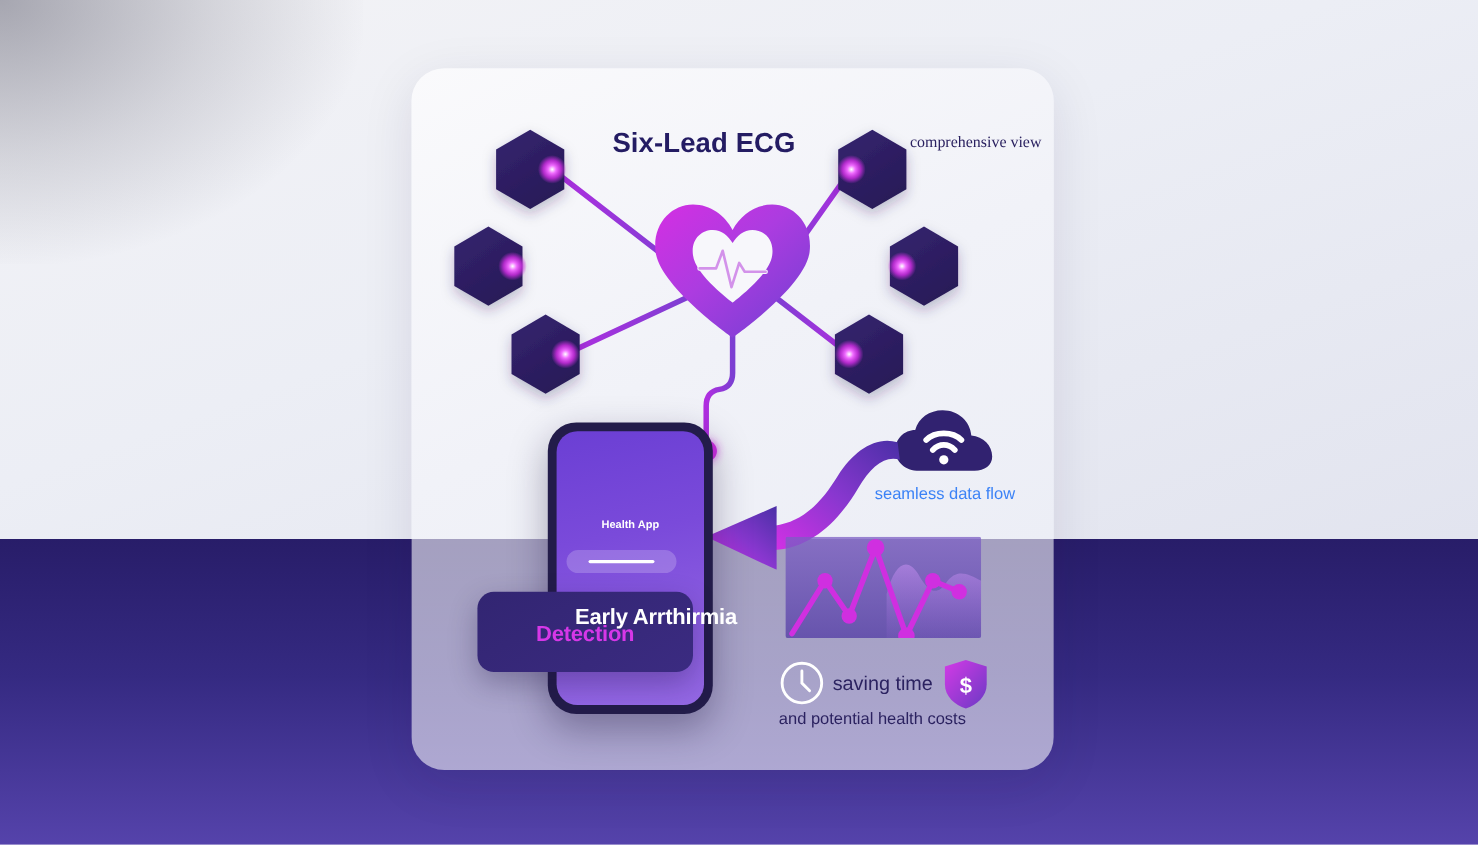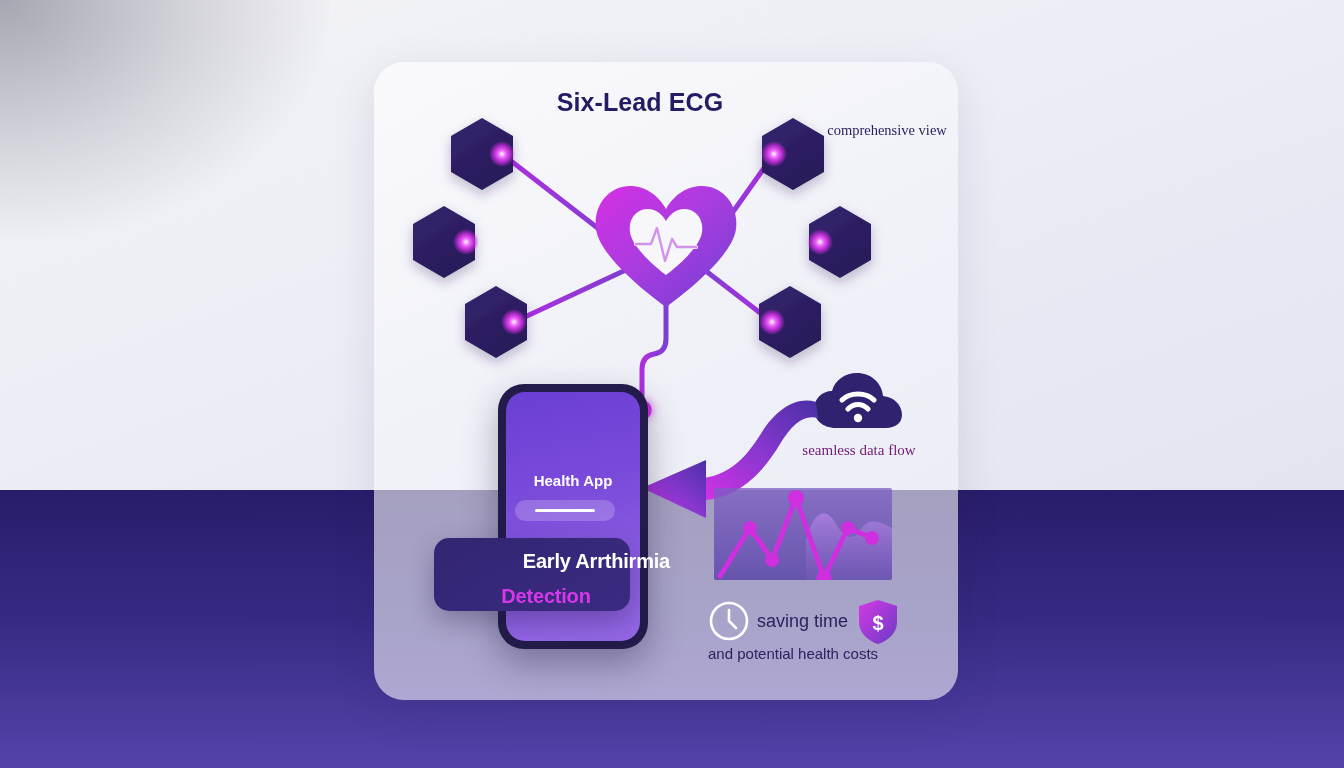--- a/index.html
+++ b/index.html
@@ -52,21 +52,21 @@
   }
   .card-bottom-fill {
     position: absolute; left: 0; top: 428px;
     width: 584px; height: 210px;
     background: linear-gradient(180deg, rgba(255,255,255,0.58) 0%, rgba(255,255,255,0.56) 100%);
   }
 
   
   .title {
     position: absolute;
-    left: 470px; top: 88px;
+    left: 470px; top: 116px;
     width: 340px;
     text-align: center;
     font-size: 25px;
     font-weight: bold;
     color: #241c63;
     letter-spacing: 0.1px;
   }
   .label-comprehensive {
     position: absolute;
     left: 812px; top: 121px;
@@ -77,22 +77,21 @@
     color: #2a2160;
     font-family: Liberation Serif, serif;
   }
   .label-seamless {
     position: absolute;
     left: 788px; top: 440px;
     width: 142px;
     text-align: center;
     font-size: 15px;
     line-height: 20px;
-    color: #701a75;
-    font-family: Liberation Serif, serif;
+    color: #3b82f6;
   }
   .label-saving {
     position: absolute;
     left: 757px; top: 611px;
     font-size: 18px;
     color: #2b2260;
     white-space: nowrap;
   }
   .label-costs {
     position: absolute;
@@ -125,21 +124,21 @@
     width: 134px; height: 249px;
     border-radius: 19px;
     background: linear-gradient(168deg, #6b3fd4 0%, #7a4ada 38%, #8a5ce0 70%, #9468e4 100%);
     overflow: hidden;
   }
   .phone-app-title {
     position: absolute;
     left: 0; top: 80px;
     width: 134px;
     text-align: center;
-    font-size: 15px;
+    font-size: 10px;
     font-weight: bold;
     color: #ffffff;
   }
   .phone-bar {
     position: absolute;
     left: 17px; top: 116px;
     width: 100px; height: 21px;
     border-radius: 11px;
     background: rgba(255,255,255,0.20);
   }
@@ -166,28 +165,27 @@
     width: 196px;
     text-align: right;
     font-size: 20px;
     font-weight: bold;
     color: #ffffff;
     letter-spacing: -0.2px;
     margin-left: 40px;
   }
   .badge-l2 {
     position: absolute;
-    left: 0; top: 47px;
+    left: 0; top: 28px;
     width: 196px;
     text-align: center;
     font-size: 20px;
     font-weight: bold;
     color: #d637e8;
     letter-spacing: -0.2px;
-    margin-left: 14px;
   }
 
   
   .abs { position: absolute; }
 </style>
 </head>
 <body>
 
 <div id="stage">
 

